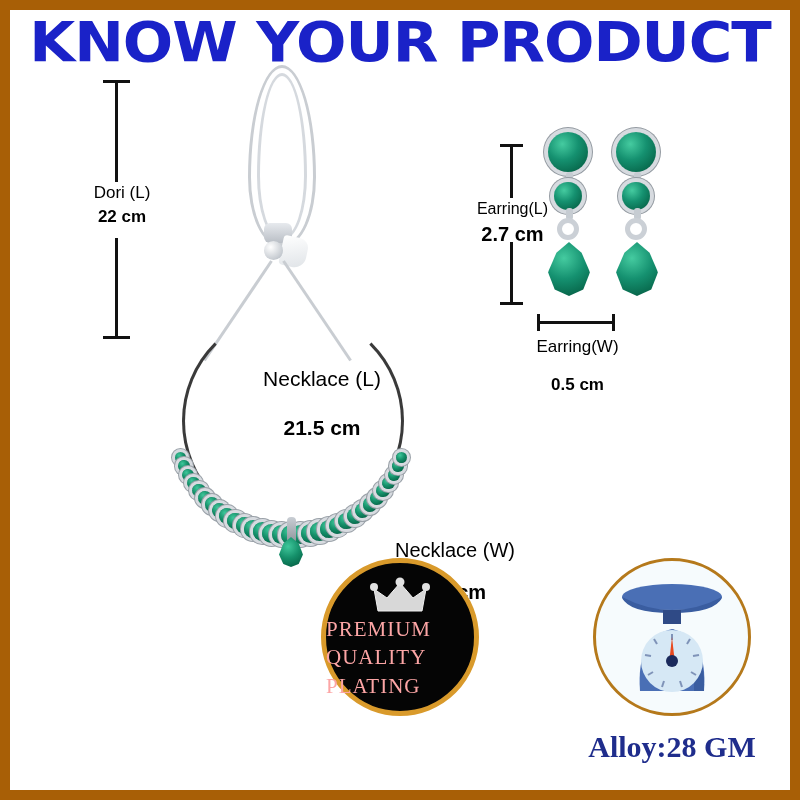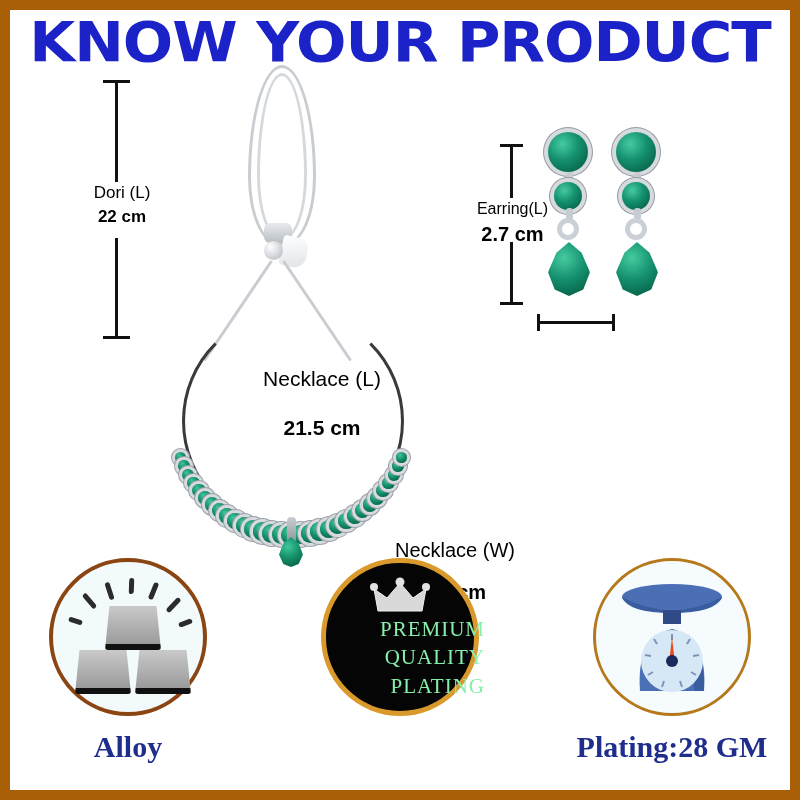--- a/index.html
+++ b/index.html
@@ -360,26 +360,26 @@
 
   
   .crown-wrap {
     position: absolute;
     left: 0; top: 14px;
     width: 100%;
     text-align: center;
   }
   .premium-text {
     position: absolute;
-    left: 11px;
+    left: 0;
     top: 52px;
     width: 100%;
-    text-align: right;
+    text-align: left;
     font-family: "Liberation Serif", serif;
-    color: #86efac;
+    color: #fca5a5;
     font-size: 21px;
     letter-spacing: 1px;
     line-height: 1.35;
   }
   .premium-text span { display: block; }
 
   
   .scale-wrap {
     position: absolute;
     left: 0; top: 18px;
@@ -485,38 +485,27 @@
   <div class="dim-v-line ear-l-line-bot"></div>
   <div class="dim-cap-h ear-l-cap-bot"></div>
   <div class="dim-label ear-l-label">
     <span class="name">Earring(L)</span>
     <span class="val">2.7 cm</span>
   </div>
 
   <div class="dim-cap-v ear-w-cap-l"></div>
   <div class="dim-h-line ear-w-line"></div>
   <div class="dim-cap-v ear-w-cap-r"></div>
+  <div class="dim-label ear-w-label">
+    <span class="name">Earring(W)</span>
+    <span class="val">0.5 cm</span>
+  </div>
 
   <div class="badge-row">
 
-    <div class="badge b1">
-      <div class="badge-circle alloy">
-        <div class="spark" style="left:34px; top:30px; width:5px;  height:18px; transform:rotate(-40deg);"></div>
-        <div class="spark" style="left:20px; top:52px; width:5px;  height:14px; transform:rotate(-72deg);"></div>
-        <div class="spark" style="left:54px; top:20px; width:5px;  height:18px; transform:rotate(-18deg);"></div>
-        <div class="spark" style="left:76px; top:16px; width:5px;  height:16px; transform:rotate(2deg);"></div>
-        <div class="spark" style="left:98px; top:20px; width:5px;  height:18px; transform:rotate(22deg);"></div>
-        <div class="spark" style="left:118px;top:34px; width:5px;  height:18px; transform:rotate(44deg);"></div>
-        <div class="spark" style="left:130px;top:54px; width:5px;  height:14px; transform:rotate(70deg);"></div>
-        <div class="ingot top"></div>
-        <div class="ingot bl"></div>
-        <div class="ingot br"></div>
-      </div>
-      <div class="badge-caption">Alloy</div>
-    </div>
 
     <div class="badge b2">
       <div class="badge-circle premium">
         <div class="crown-wrap">
           <svg width="60" height="38" viewBox="0 0 60 38" aria-hidden="true">
             <path d="M8 34 L4 12 L17 21 L30 6 L43 21 L56 12 L52 34 Z" fill="#d8d8d8" stroke="#f0f0f0" stroke-width="1"></path>
             <circle cx="4" cy="10" r="4" fill="#e2e2e2"></circle>
             <circle cx="30" cy="5" r="4.5" fill="#e2e2e2"></circle>
             <circle cx="56" cy="10" r="4" fill="#e2e2e2"></circle>
           </svg>
@@ -548,17 +537,17 @@
               <line x1="52" y1="108" x2="54" y2="102"></line>
               <line x1="38" y1="96" x2="43" y2="93"></line>
               <line x1="35" y1="76" x2="41" y2="77"></line>
               <line x1="44" y1="60" x2="47" y2="65"></line>
             </g>
             <path d="M62 58 L64.5 80 L59.5 80 Z" fill="#e8491f"></path>
             <circle cx="62" cy="82" r="6" fill="#1b2a5c"></circle>
           </svg>
         </div>
       </div>
-      <div class="badge-caption">Plating:28 GM</div>
+      <div class="badge-caption">Alloy:28 GM</div>
     </div>
 
   </div>
 </div>
 
 </body></html>

